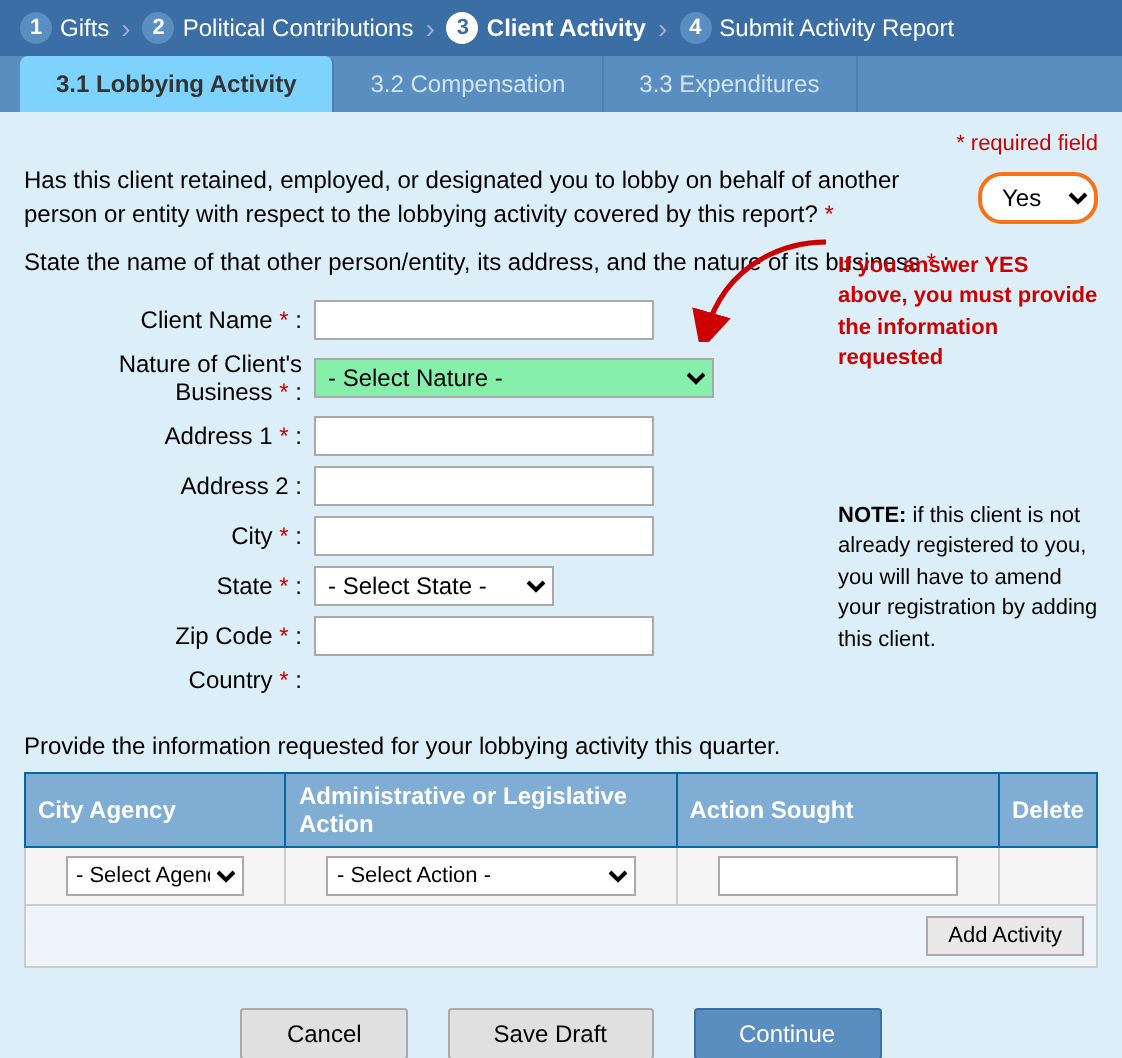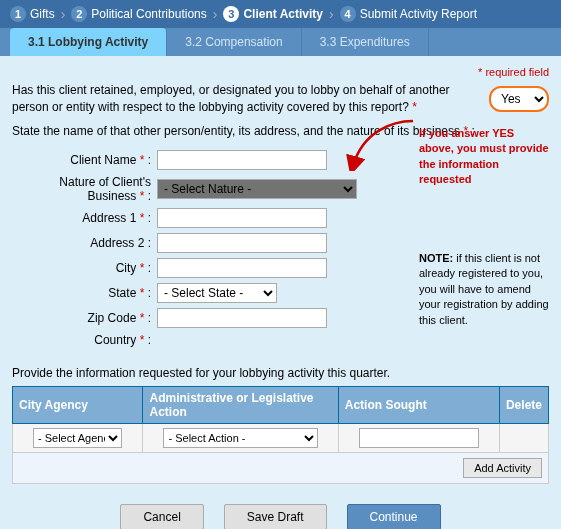--- a/index.html
+++ b/index.html
@@ -129,21 +129,21 @@
       border: 1px solid #aaa;
       background: white;
       height: 20px;
       font-size: 12px;
       padding: 2px 4px;
       flex: 1;
       max-width: 170px;
     }
     .form-select {
       border: 1px solid #aaa;
-      background: #737373;
+      background: #86efac;
       height: 20px;
       font-size: 12px;
       padding: 1px 2px;
       flex: 1;
       max-width: 200px;
     }
     .form-select-state {
       border: 1px solid #aaa;
       background: white;
       height: 20px;

